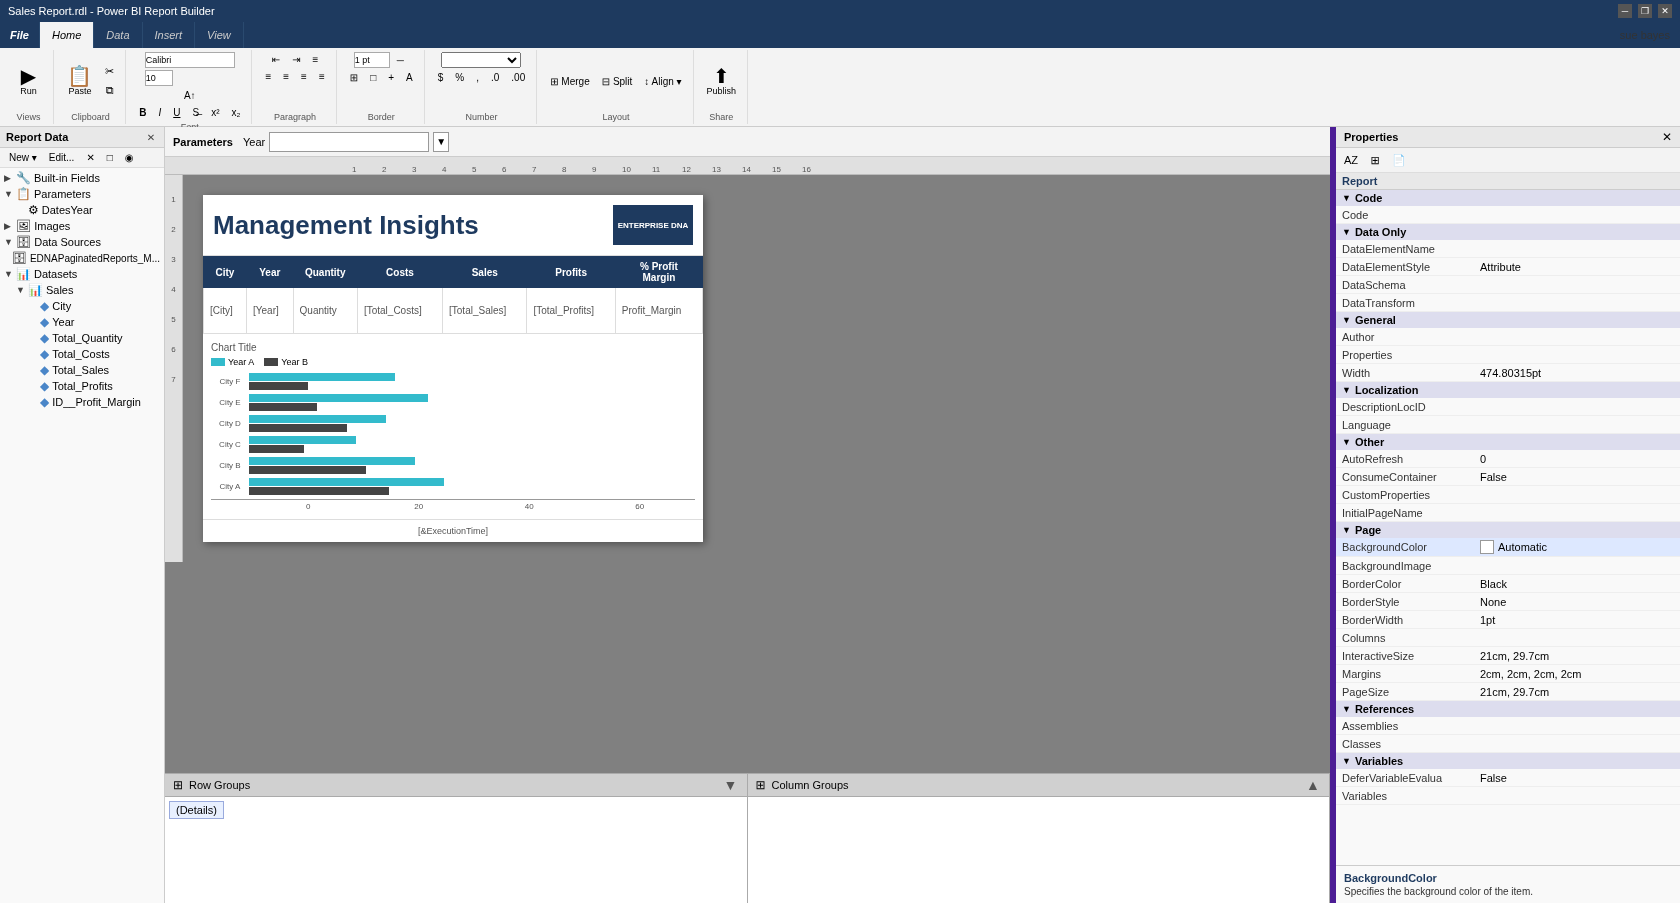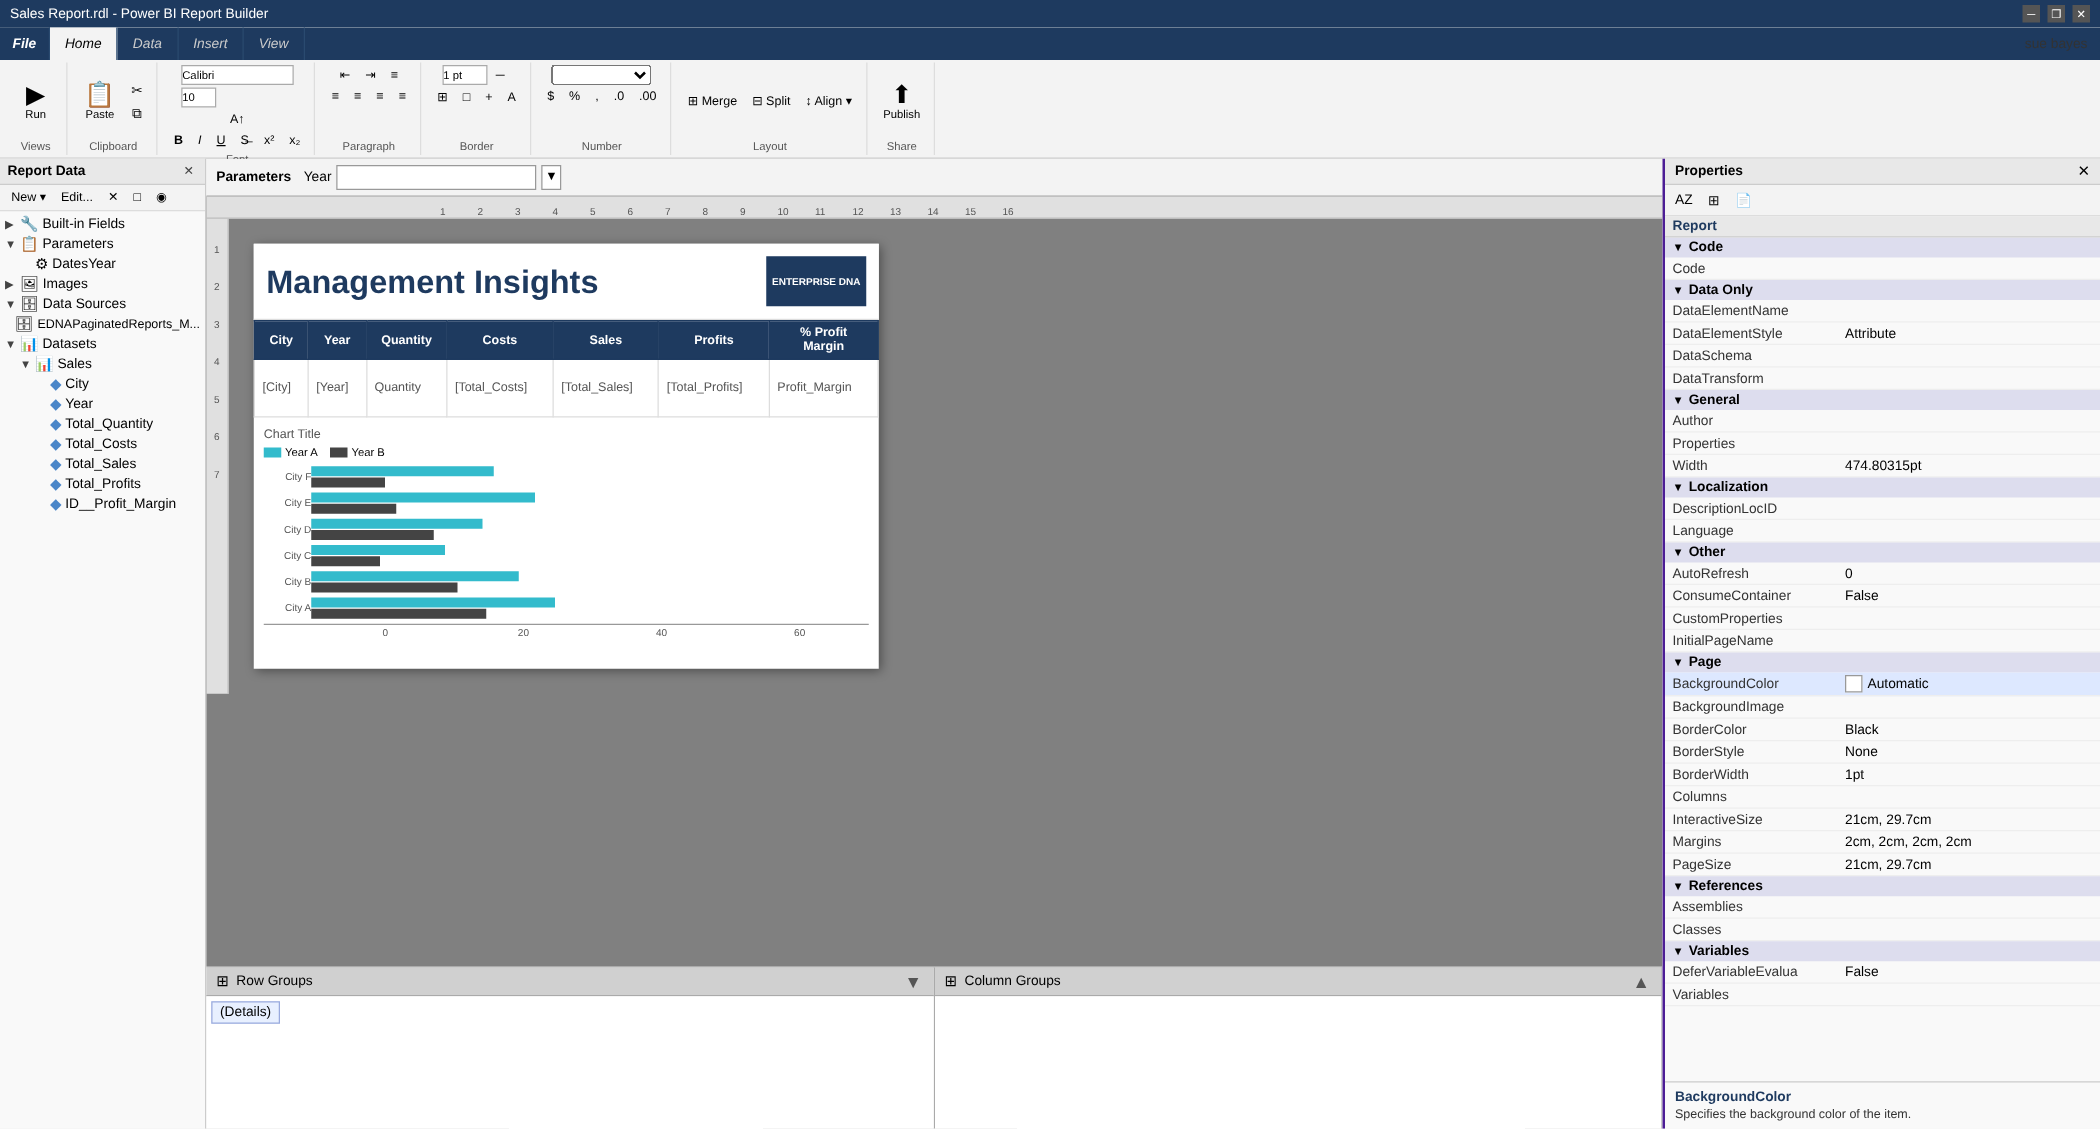--- a/index.html
+++ b/index.html
@@ -69,40 +69,40 @@
     .report-logo { width: 80px; height: 40px; background: #1e3a5f; display: flex; align-items: center; justify-content: center; color: #fff; font-size: 8px; font-weight: bold; text-align: center; }
     .report-table { width: 100%; border-collapse: collapse; font-size: 10px; }
     .report-table th { background: #1e3a5f; color: #fff; padding: 4px 6px; text-align: center; border: 1px solid #1e3a5f; font-size: 10px; }
     .report-table td { padding: 17px 6px; border: 1px solid #ddd; font-size: 10px; color: #555; }
     .chart-area { padding: 8px; }
     .chart-title { font-size: 10px; color: #555; margin-bottom: 4px; }
     .chart-legend { display: flex; gap: 10px; margin-bottom: 6px; font-size: 9px; }
     .legend-item { display: flex; align-items: center; gap: 3px; }
     .legend-color { width: 14px; height: 8px; }
     .chart-bar-row { display: flex; align-items: center; margin-bottom: 4px; font-size: 8px; }
-    .bar-label { width: 38px; text-align: right; padding-right: 0; color: #555; font-size: 8px; flex-shrink: 0; }
+    .bar-label { width: 38px; text-align: center; padding-right: 0; color: #555; font-size: 8px; flex-shrink: 0; }
     .bar-container { display: flex; flex-direction: column; gap: 1px; flex: 1; }
     .bar { height: 8px; }
     .bar-teal { background: #3bc; }
     .bar-dark { background: #444; }
     .chart-axis { display: flex; padding-left: 38px; border-top: 1px solid #999; padding-top: 2px; }
     .axis-mark { flex: 1; font-size: 8px; color: #555; text-align: center; }
     .report-footer { text-align: center; padding: 6px; font-size: 9px; color: #555; border-top: 1px solid #ddd; }
 
     
     .bottom-panels { height: 130px; display: flex; border-top: 1px solid #aaa; background: #e8e8e8; }
     .bottom-panel { flex: 1; display: flex; flex-direction: column; border-right: 1px solid #aaa; }
     .bottom-panel-header { display: flex; align-items: center; padding: 3px 8px; background: #d0d0d0; border-bottom: 1px solid #aaa; font-size: 11px; gap: 6px; }
     .bottom-panel-icon { font-size: 12px; }
     .bottom-panel-content { flex: 1; background: #fff; padding: 2px; overflow: hidden; }
     .group-item { padding: 2px 6px; font-size: 11px; background: #e8f0ff; border: 1px solid #99aadd; display: inline-block; margin: 2px; cursor: pointer; }
     .bottom-panel-btn { width: 16px; height: 16px; background: none; border: none; cursor: pointer; font-size: 14px; color: #555; margin-left: auto; }
 
     
-    .right-panel { width: 350px; background: #f9f9f9; border-left: 2px solid #4c1d95; display: flex; flex-direction: column; font-size: 11px; flex-shrink: 0; }
+    .right-panel { width: 350px; background: #f9f9f9; border-left: 6px solid #4c1d95; display: flex; flex-direction: column; font-size: 11px; flex-shrink: 0; }
     .right-panel-header { display: flex; align-items: center; justify-content: space-between; padding: 3px 8px; background: #e8e8e8; border-bottom: 1px solid #ccc; font-weight: bold; }
     .right-panel-close { background: none; border: none; cursor: pointer; font-size: 12px; }
     .properties-toolbar { display: flex; align-items: center; padding: 2px 4px; background: #f3f3f3; border-bottom: 1px solid #ddd; gap: 2px; }
     .prop-toolbar-btn { width: 22px; height: 20px; border: 1px solid transparent; background: none; cursor: pointer; font-size: 11px; display: flex; align-items: center; justify-content: center; }
     .prop-section { margin-bottom: 0; }
     .prop-row { display: flex; align-items: center; padding: 1px 0; border-bottom: 1px solid #eee; min-height: 18px; }
     .prop-name { width: 140px; padding: 1px 6px; color: #333; font-size: 11px; flex-shrink: 0; }
     .prop-value { flex: 1; padding: 1px 4px; font-size: 11px; color: #000; }
     .prop-value-color { display: flex; align-items: center; gap: 4px; }
     .color-swatch { width: 14px; height: 14px; border: 1px solid #999; display: inline-block; }
@@ -507,20 +507,23 @@
               </div>
 
             <div class="chart-axis" style="padding-left:42px;">
               <div class="axis-mark">0</div>
               <div class="axis-mark">20</div>
               <div class="axis-mark">40</div>
               <div class="axis-mark">60</div>
             </div>
           </div>
 
+          <div class="report-footer">
+            <span>[&amp;ExecutionTime]</span>
+          </div>
         </div>
       </div>
     </div>
 
     <div class="bottom-panels">
       <div class="bottom-panel">
         <div class="bottom-panel-header">
           <span class="bottom-panel-icon">⊞</span>
           <span>Row Groups</span>
           <button class="bottom-panel-btn">▼</button>

